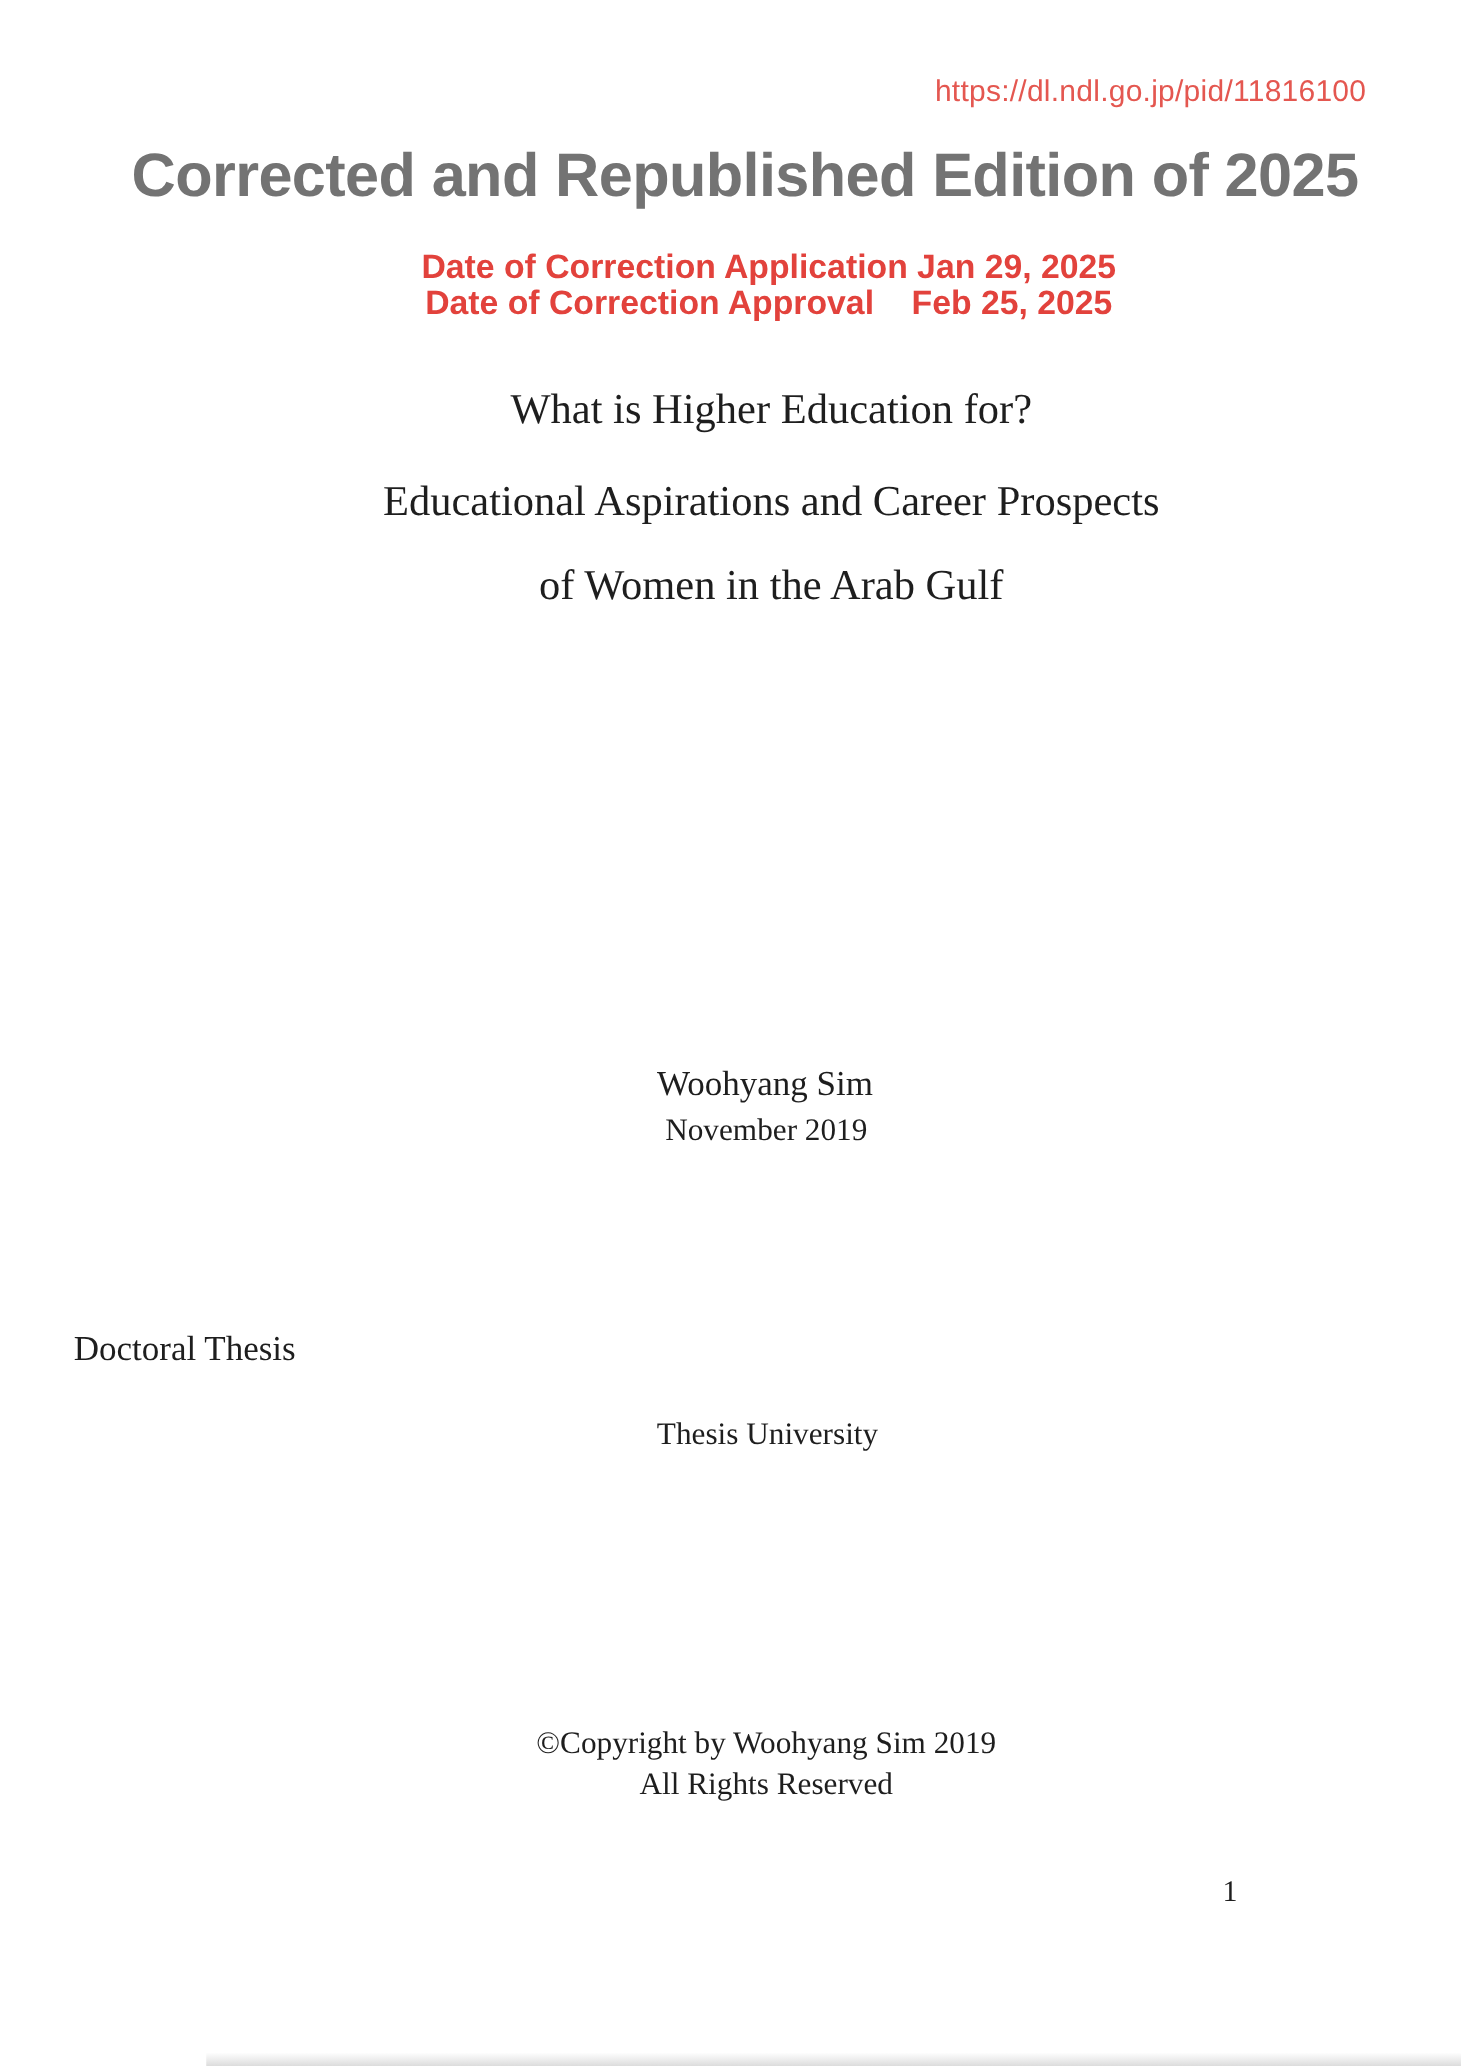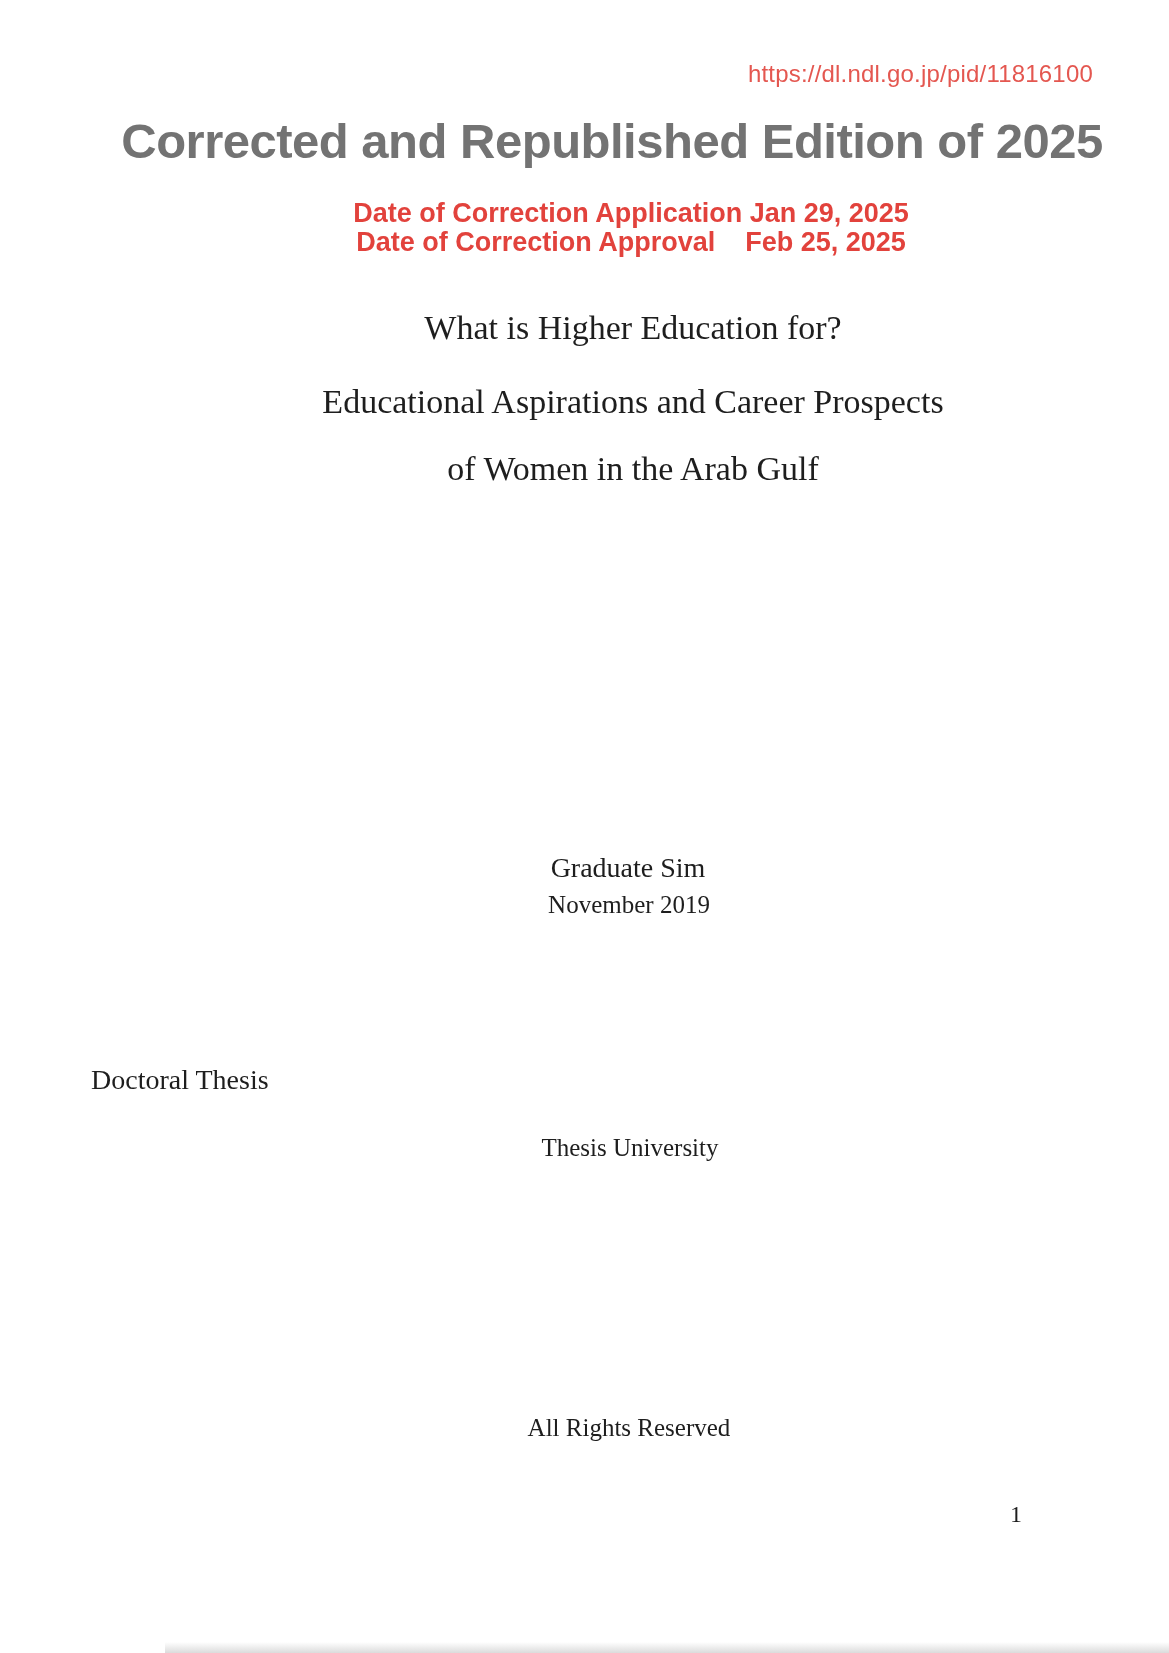--- a/index.html
+++ b/index.html
@@ -9,21 +9,21 @@
   }
   .page {
     position: relative;
     width: 1169px;
     height: 1653px;
     background: #ffffff;
     overflow: hidden;
     font-family: "Liberation Serif", "DejaVu Serif", serif;
     color: #1e1e1e;
   }
-  .abs { position: absolute; padding-left: 32px; }
+  .abs { position: absolute; }
 
   
   .sans { font-family: "Liberation Sans", "DejaVu Sans", sans-serif; }
 
   .source-url {
     top: 60px;
     left: 0;
     right: 76px;
     text-align: right;
     font-size: 24px;
@@ -139,25 +139,26 @@
 
   <div class="abs sans correction-dates">
     <div>Date of Correction Application Jan 29, 2025</div>
     <div>Date of Correction Approval    Feb 25, 2025</div>
   </div>
 
   <div class="abs thesis-title-line t2">Educational Aspirations and Career Prospects</div>
   <div class="abs thesis-title-line t1">What is Higher Education for?</div>
   <div class="abs thesis-title-line t3">of Women in the Arab Gulf</div>
 
-  <div class="abs author-name">Graduate Sim</div>
+  <div class="abs author-name">Woohyang Sim</div>
   <div class="abs author-date">November 2019</div>
 
   <div class="abs degree-type">Doctoral Thesis</div>
   <div class="abs university-name">Thesis University</div>
 
+  <div class="abs copyright-line1">©Copyright by Woohyang Sim 2019</div>
   <div class="abs copyright-line2">All Rights Reserved</div>
 
   <div class="abs page-number">1</div>
 
   <div class="abs scan-edge"></div>
 
 </div>
 
 </body></html>

